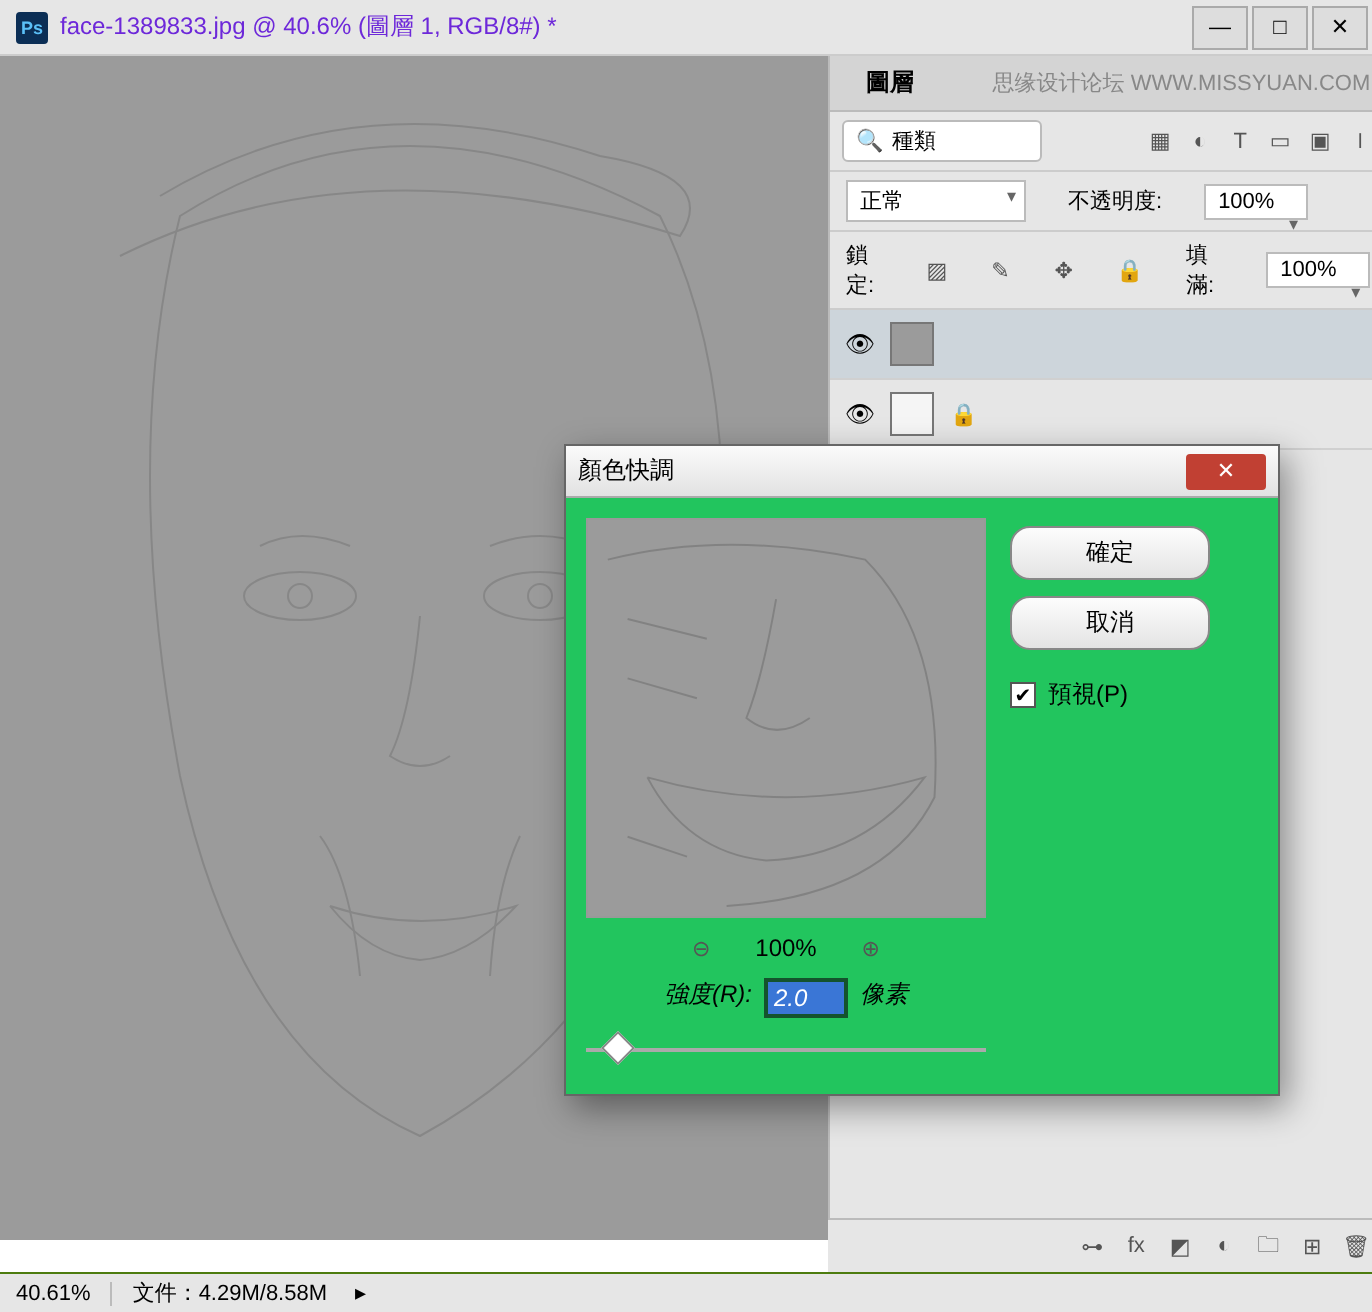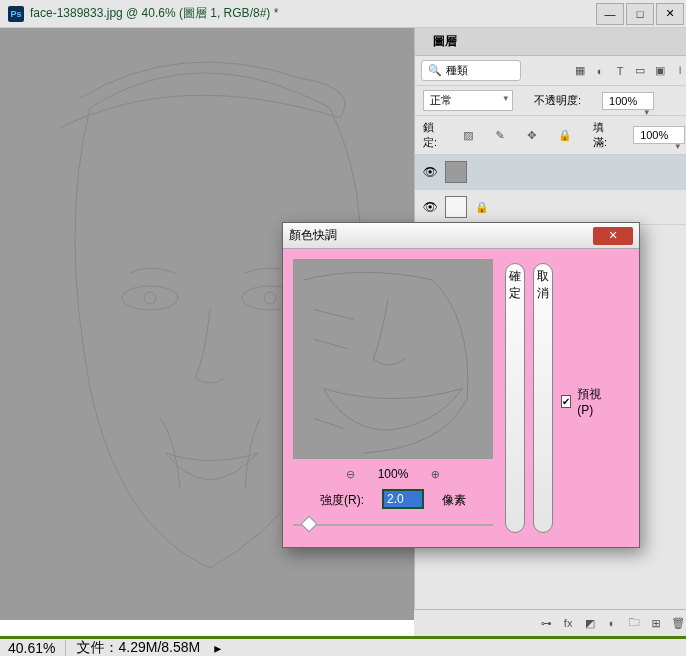--- a/index.html
+++ b/index.html
@@ -2,21 +2,21 @@
 <html><head>
 <meta charset="utf-8">
 <style>
 * { margin:0; padding:0; box-sizing:border-box; font-family:"Microsoft YaHei",Arial,sans-serif; }
 body { width:686px; height:656px; background:#f0f0f0; position:relative; font-size:12px; overflow:hidden; }
 
 
 .titlebar { height:28px; background:#e6e6e6; border-bottom:1px solid #ccc; display:flex; align-items:center; }
 .tbar-left { display:flex; align-items:center; gap:6px; padding-left:8px; flex:1; }
 .ps-icon { width:16px; height:16px; background:#0b2e55; color:#5bc0f7; font-size:9px; display:flex; align-items:center; justify-content:center; font-weight:bold; border-radius:2px; }
-.title-text { color:#14532d; font-size:12px; }
+.title-text { color:#6d28d9; font-size:12px; }
 .tbar-btns { display:flex; }
 .tbar-btn { width:28px; height:22px; border:1px solid #aaa; background:#ddd; display:flex; align-items:center; justify-content:center; font-size:11px; margin-right:2px; }
 .tbar-btn.close { background:#ddd; }
 
 
 .main { display:flex; height:608px; }
 .canvas-area { width:434px; background:#fff; position:relative; }
 .canvas-bg { width:414px; height:592px; margin:0 auto; background:#9b9b9b; position:relative; overflow:hidden; }
 .face-sketch { position:absolute; left:0; top:20px; width:420px; height:560px; opacity:0.28; }
 .face-sketch svg { width:100%; height:100%; }
@@ -40,40 +40,40 @@
 .layer-row { display:flex; align-items:center; gap:8px; padding:6px 8px; border-bottom:1px solid #d0d0d0; }
 .layer-row.active { background:#cdd5db; }
 .eye { width:14px; height:14px; display:flex; align-items:center; justify-content:center; }
 .layer-thumb { width:22px; height:22px; border:1px solid #777; background:#9b9b9b; }
 .layer-thumb.bg { background:#f5f5f5; }
 .layer-name { flex:1; font-size:11px; }
 .lock-badge { color:#666; font-size:11px; }
 .panel-footer { display:flex; gap:8px; padding:6px 8px; border-top:1px solid #bbb; justify-content:flex-end; }
 
 
-.status-bar { height:20px; background:#e6e6e6; border-top:3px solid #4d7c0f; display:flex; align-items:center; padding:0 8px; gap:10px; font-size:14px; }
+.status-bar { height:20px; background:#e6e6e6; border-top:1px solid #4d7c0f; display:flex; align-items:center; padding:0 8px; gap:10px; font-size:11px; }
 .status-cell { border-right:1px solid #bbb; padding-right:10px; }
 
 
-.dialog { position:absolute; left:282px; top:222px; width:358px; height:326px; background:#f9a8d4; border:1px solid #666; box-shadow:4px 6px 16px rgba(0,0,0,0.4); }
+.dialog { position:absolute; left:282px; top:222px; width:358px; height:326px; background:#22c55e; border:1px solid #666; box-shadow:4px 6px 16px rgba(0,0,0,0.4); }
 .dlg-title { height:26px; background:linear-gradient(#fbfbfb,#e2e2e2); border-bottom:1px solid #aaa; display:flex; align-items:center; padding:0 6px; font-size:12px; }
 .dlg-title .name { flex:1; }
 .dlg-close { width:40px; height:18px; background:#c14033; color:#fff; display:flex; align-items:center; justify-content:center; font-size:11px; border-radius:2px; }
 .dlg-body { display:flex; padding:10px; gap:12px; }
 .preview-col { display:flex; flex-direction:column; align-items:center; gap:8px; }
 .preview-box { width:200px; height:200px; border:1px solid #999; background:#9b9b9b; position:relative; overflow:hidden; }
 .preview-box svg { width:100%; height:100%; opacity:0.35; }
 .zoom-row { display:flex; align-items:center; gap:20px; font-size:12px; }
-.radius-row { display:flex; align-items:flex-end; gap:18px; font-size:12px; }
+.radius-row { display:flex; align-items:flex-start; gap:6px; font-size:12px;font-style:italic; }
 .radius-input { width:42px; border:2px solid #14532d; padding:1px 3px; background:#fff; color:#000; }
 .radius-input.sel { background:#3a76d6; color:#fff; }
 .slider { width:200px; height:16px; position:relative; }
 .slider-track { position:absolute; top:7px; left:0; right:0; height:2px; background:#aaa; }
 .slider-thumb { position:absolute; top:1px; left:10px; width:12px; height:12px; background:#fff; border:1px solid #888; transform:rotate(45deg); }
-.btn-col { display:flex; flex-direction:row; gap:8px; margin-top:4px; width:100px; }
+.btn-col { display:flex; flex-direction:column; gap:8px; margin-top:4px; width:100px; }
 .dlg-btn { border:1px solid #888; background:linear-gradient(#fdfdfd,#e4e4e4); border-radius:10px; padding:4px 0; text-align:center; font-size:12px; cursor:pointer; }
 .chk-row { display:flex; align-items:center; gap:6px; font-size:12px; margin-top:6px; }
 .chk { width:13px; height:13px; border:1px solid #555; background:#fff; display:flex; align-items:center; justify-content:center; font-size:10px; }
 </style>
 </head>
 <body>
 
 <div class="titlebar">
   <div class="tbar-left">
     <div class="ps-icon">Ps</div>
@@ -108,20 +108,21 @@
           </g>
         </svg>
       </div>
     </div>
   </div>
 
   <div class="right-panels">
     <div class="layers-panel">
       <div class="panel-head">
         <span class="panel-head-tab">圖層</span>
+        <span class="branding">思缘设计论坛 WWW.MISSYUAN.COM</span>
       </div>
       <div class="layer-toolbar">
         <div class="search-box">
           <span class="mini-icon">🔍</span>
           <span>種類</span>
         </div>
         <div class="icon-row">
           <span class="mini-icon">▦</span>
           <span class="mini-icon">◐</span>
           <span class="mini-icon">T</span>

